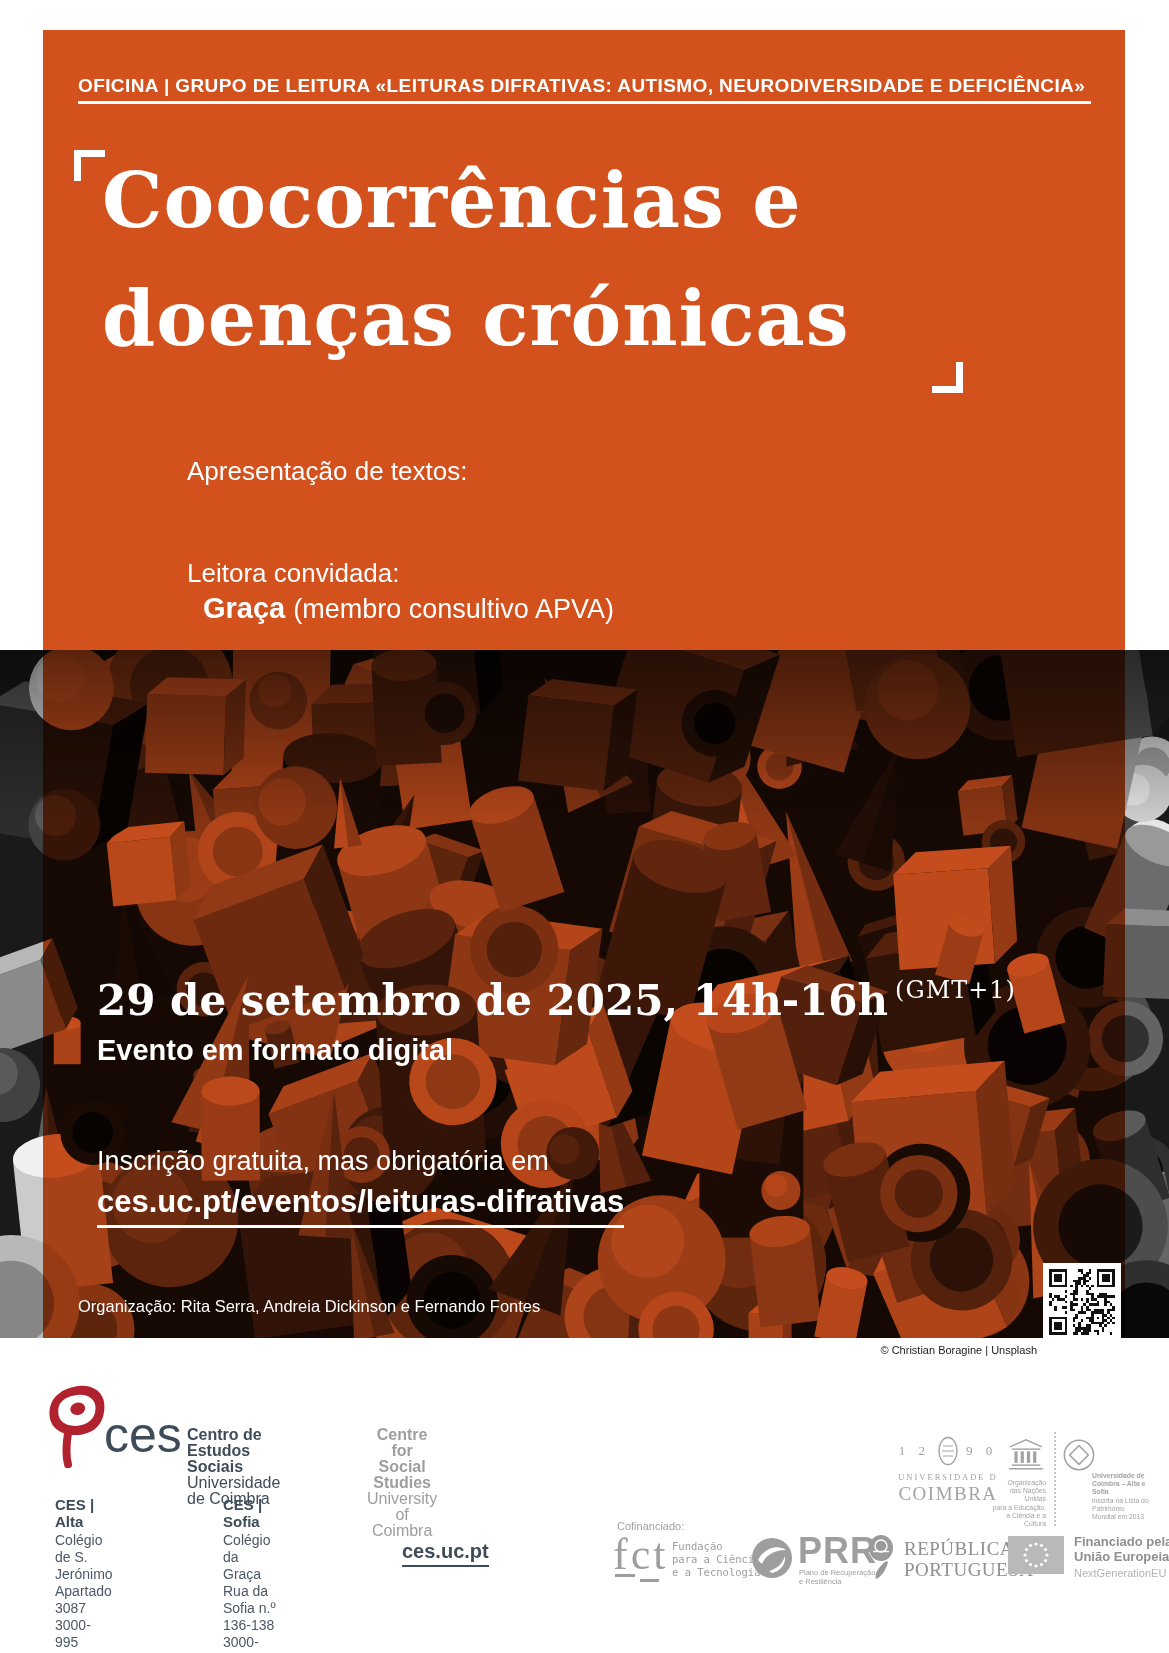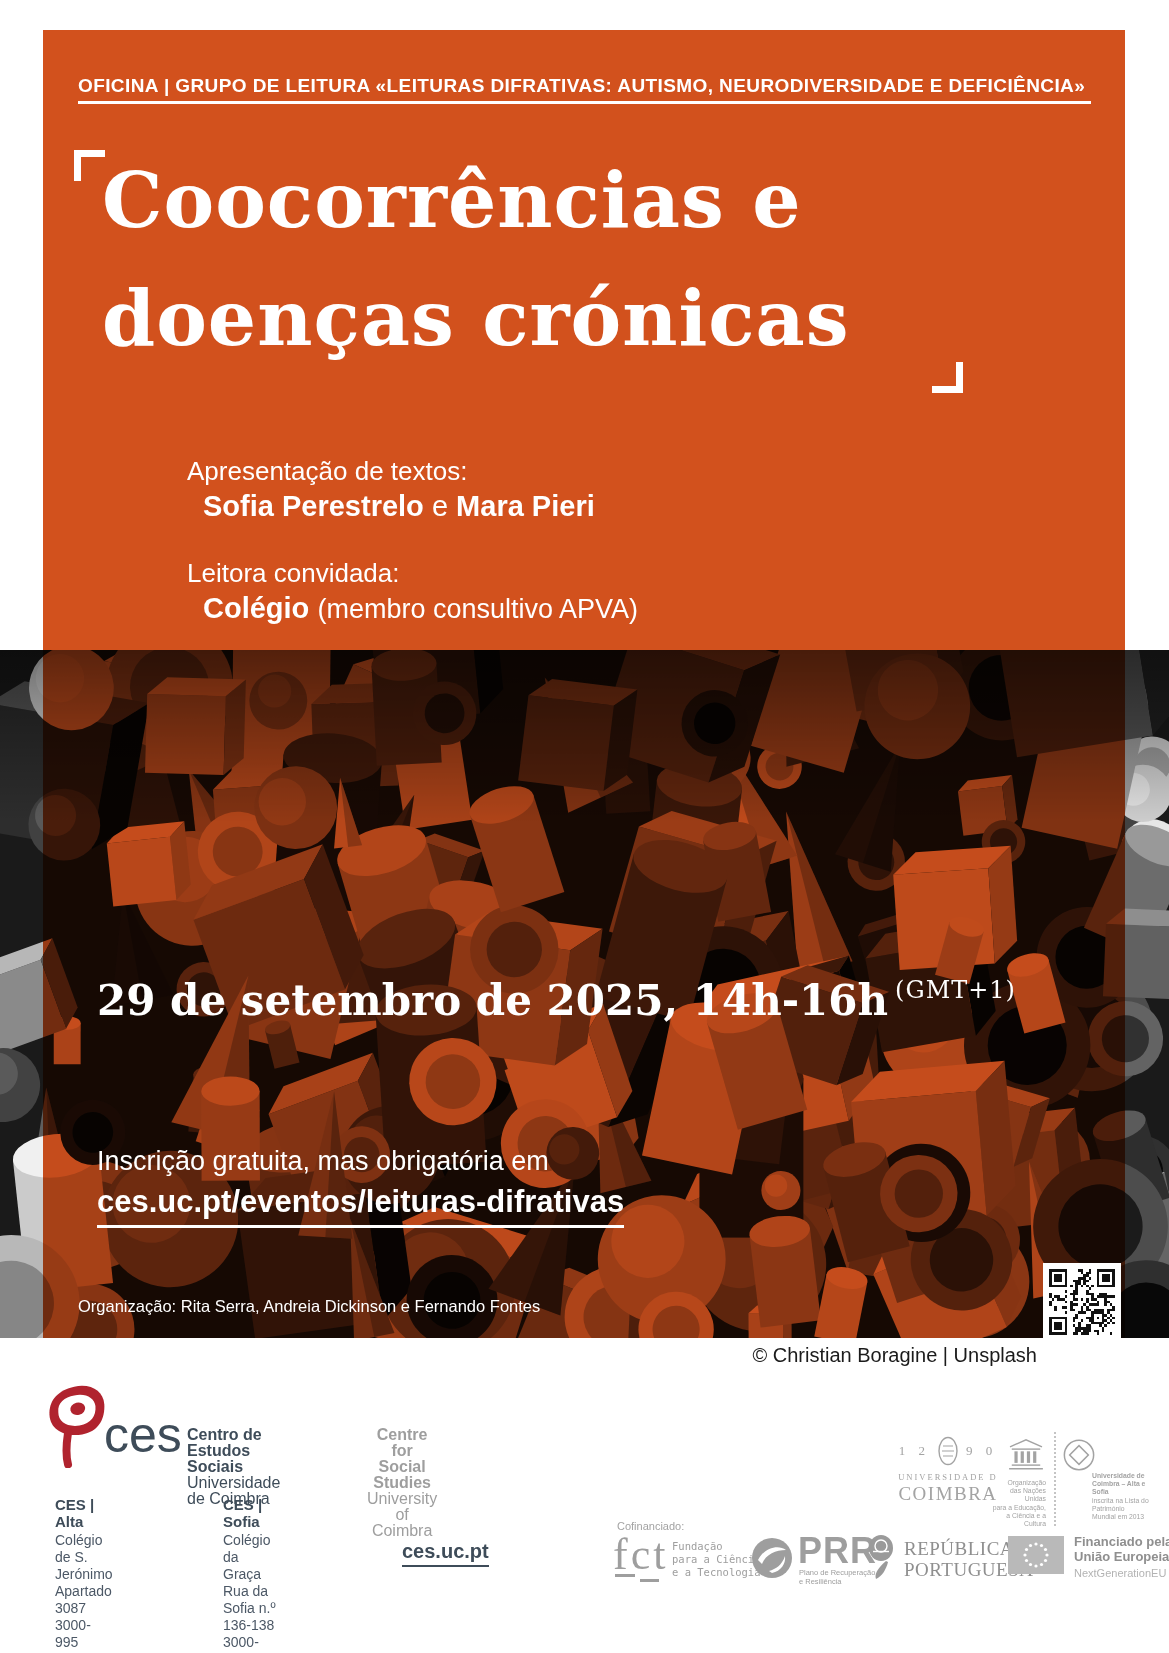--- a/index.html
+++ b/index.html
@@ -40,21 +40,21 @@
   .datetime .tz{font-size:24px;font-weight:400;position:relative;top:-17px;margin-left:7px;letter-spacing:1px;}
   .format{left:97px;top:1034px;font-size:29px;font-weight:700;}
   .reg-line{left:97px;top:1146px;font-size:27px;}
   .reg-url{left:97px;top:1184px;font-size:31px;font-weight:700;text-decoration:none;
     border-bottom:3px solid #fff;padding-bottom:5px;cursor:pointer;}
   .org-line{left:78px;top:1297px;font-size:16.5px;}
   .qr{left:1043px;top:1263px;width:78px;height:78px;background:#fff;
     display:flex;align-items:center;justify-content:center;}
   .qr svg{width:66px;height:66px;display:block;}
 
-  .credit{position:absolute;top:1344px;right:132px;font-size:20px;color:#1b1b1b;}
+  .credit{position:absolute;top:1344px;right:132px;font-size:11px;color:#1b1b1b;}
 
   
   .ftr{position:absolute;left:0;top:0;}
   .ces-glyph{position:absolute;left:44px;top:1384px;width:64px;height:84px;}
   .ces-word{position:absolute;left:104px;top:1410px;font-size:50px;line-height:50px;color:var(--slate);}
   .org-pt{position:absolute;left:187px;top:1427px;font-size:16px;line-height:16px;color:var(--slate);}
   .org-en{position:absolute;left:367px;top:1427px;font-size:16px;line-height:16px;color:var(--gray);text-align:center;}
   .org-pt .b,.org-en .b{font-weight:700;}
 
   .addr{position:absolute;top:1496px;font-size:14px;line-height:17px;color:#4c5866;}
@@ -891,35 +891,31 @@
 
   <div class="content">
     <div class="kicker">OFICINA | GRUPO DE LEITURA «LEITURAS DIFRATIVAS: AUTISMO, NEURODIVERSIDADE E DEFICIÊNCIA»</div>
     <div class="kicker-line"></div>
 
     <div class="bracket tl"></div>
     <h1 class="title"><span>Coocorrências e</span><br><span>doenças crónicas</span></h1>
     <div class="bracket br"></div>
 
     <div class="present-label">Apresentação de textos:</div>
-    <div class="present-names">
-      <span>Sofia Perestrelo</span>
-      <span class="conj">e</span>
-      <span>Mara Pieri</span>
-    </div>
 
     <div class="guest-label">Leitora convidada:</div>
     <div class="guest-name">
-      <span>Colégio</span>
+      <span>Graça</span>
       <span class="detail">(membro consultivo APVA)</span>
     </div>
 
     <div class="datetime">
       <span>29 de setembro de 2025, 14h-16h</span><span class="tz">(GMT+1)</span>
     </div>
+    <div class="format">Evento em formato digital</div>
 
     <div class="reg-line">Inscrição gratuita, mas obrigatória em</div>
     <a class="reg-url">ces.uc.pt/eventos/leituras-difrativas</a>
 
     <div class="org-line">Organização: Rita Serra, Andreia Dickinson e Fernando Fontes</div>
 
     <div class="qr">
       <svg id="qr-svg" viewBox="0 0 25 25" shape-rendering="crispEdges">
           <rect x="0" y="0" width="1" height="1" fill="#111"></rect>
           <rect x="1" y="0" width="1" height="1" fill="#111"></rect>

